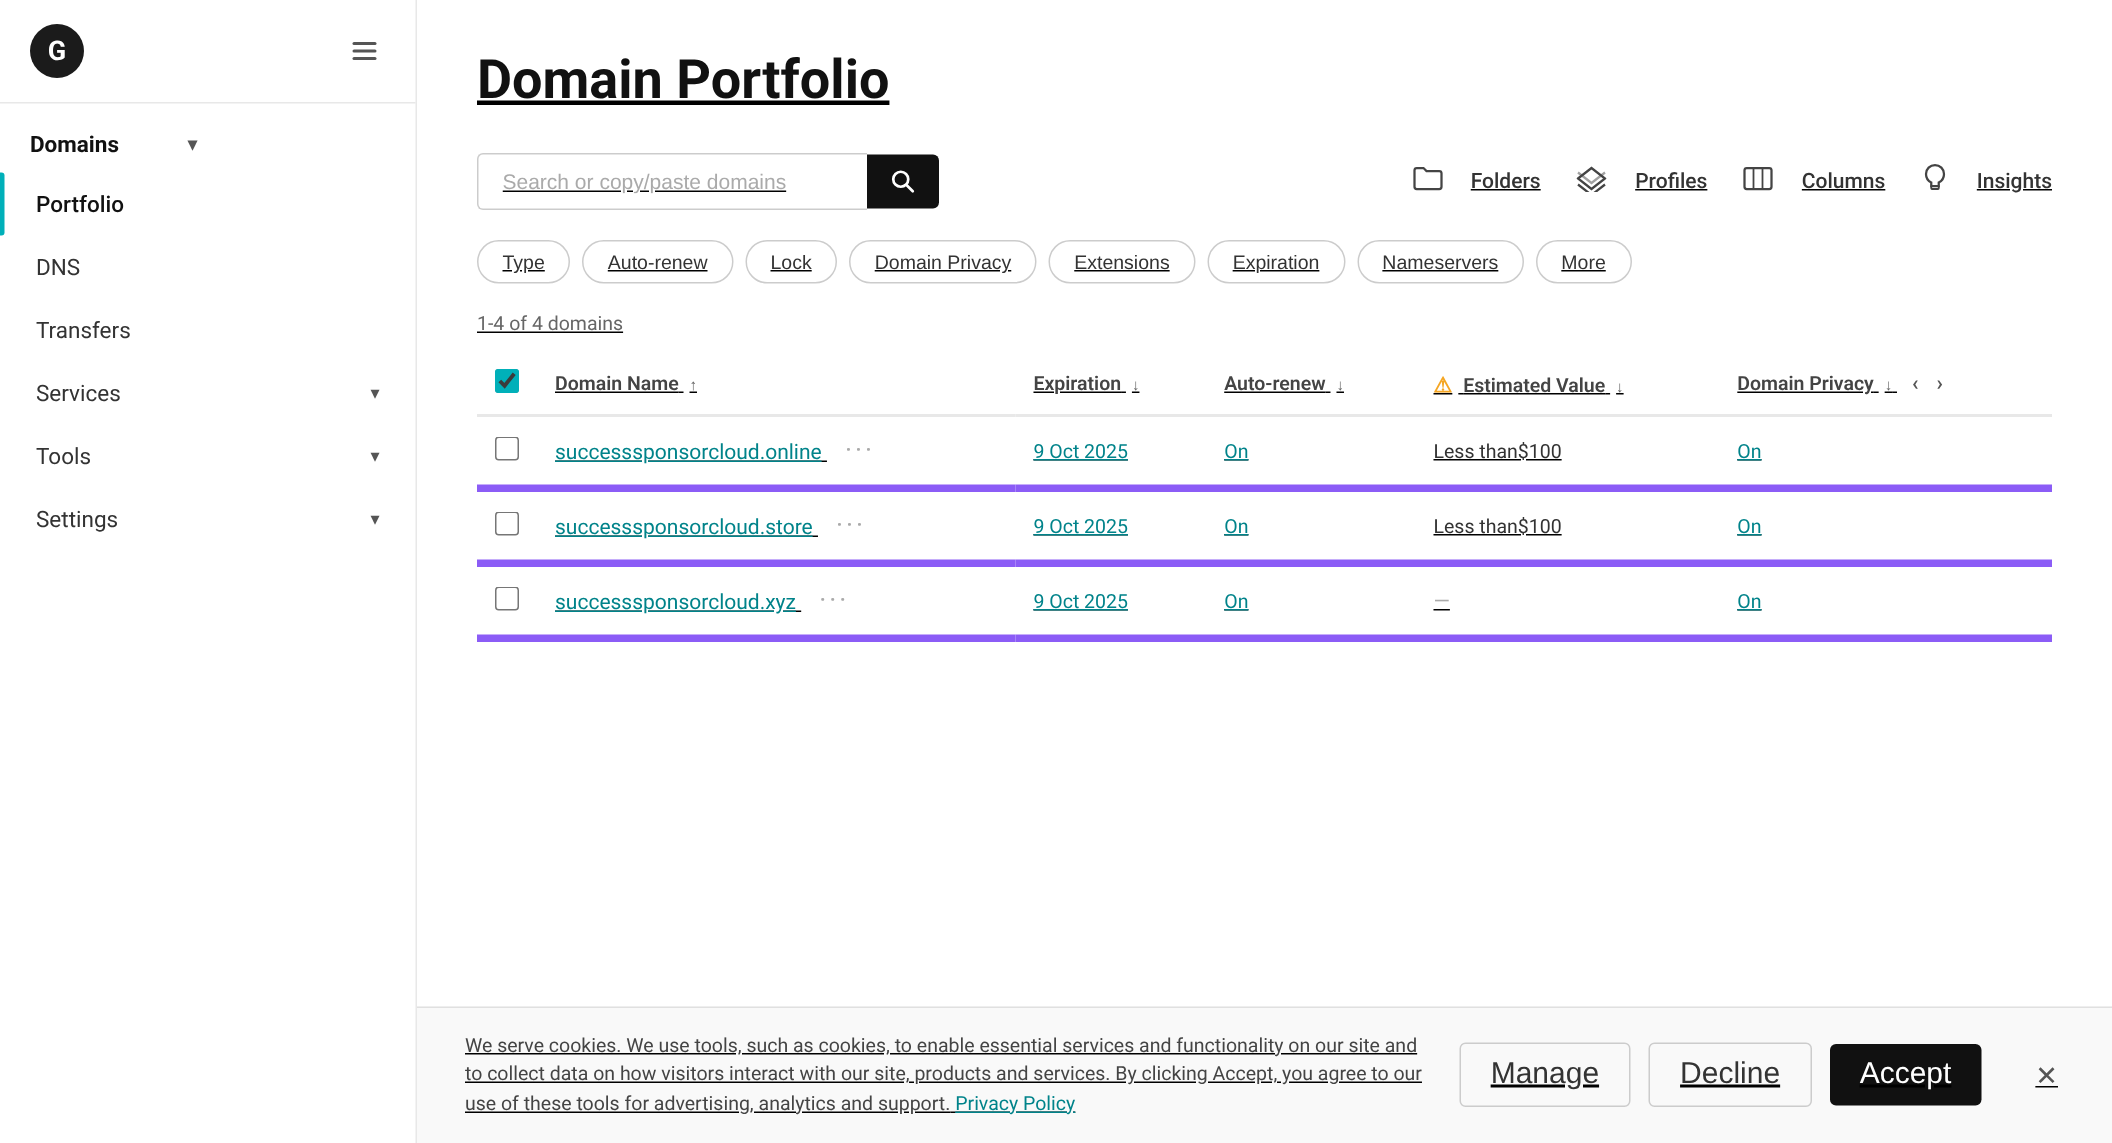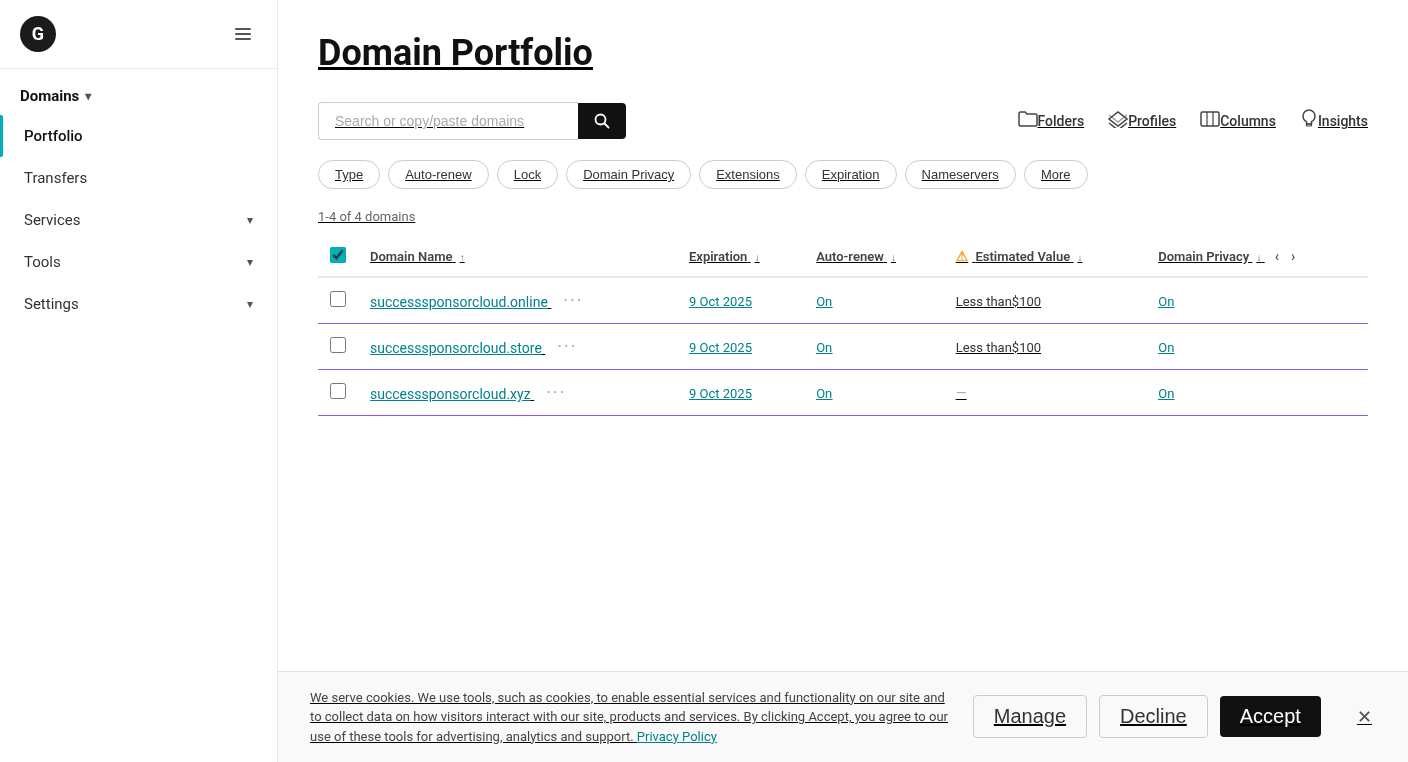--- a/index.html
+++ b/index.html
@@ -40,20 +40,21 @@
     .sidebar-nav { display: flex; flex-direction: column; flex: 1; padding: 8px 0; }
 
     .sidebar-domains-header {
       display: flex;
       align-items: center;
       padding: 10px 20px;
       cursor: pointer;
       font-weight: 700;
       font-size: 15px;
       color: #111;
+      gap: 40px;
     }
     .sidebar-domains-header .chevron { margin-left: 6px; font-size: 12px; color: #555; }
 
     .sidebar-item {
       display: flex;
       align-items: center;
       padding: 12px 24px;
       cursor: pointer;
       font-size: 15px;
       color: #333;
@@ -135,21 +136,21 @@
 
     .toolbar-actions {
       display: flex;
       align-items: center;
       gap: 24px;
       margin-left: auto;
     }
     .toolbar-action {
       display: flex;
       align-items: center;
-      gap: 0;
+      gap: 19px;
       font-size: 14px;
       color: #333;
       cursor: pointer;
       font-weight: 500;
     }
     .toolbar-action .icon { font-size: 18px; color: #555; }
 
     
     .filters {
       display: flex;
@@ -187,21 +188,21 @@
       padding: 10px 12px;
       text-align: left;
       font-weight: 600;
       color: #444;
       font-size: 13px;
       white-space: nowrap;
     }
     .domains-table th .sort-icon { font-size: 10px; color: #666; margin-left: 4px; }
     .domains-table td {
       padding: 12px 12px;
-      border-bottom: 1px solid #8b5cf6;
+      border-bottom: 5px solid #8b5cf6;
       color: #333;
       vertical-align: middle;
     }
 
     .domain-link {
       color: #00838a;
       text-decoration: underline;
       cursor: pointer;
       font-size: 14px;
     }
@@ -327,20 +328,23 @@
   </div>
 
   <nav class="sidebar-nav">
     <div class="sidebar-domains-header">
       <span>Domains</span>
       <span class="chevron">▾</span>
     </div>
 
     <div class="sidebar-item active">
       <span>Portfolio</span>
+    </div>
+    <div class="sidebar-item">
+      <span>DNS</span>
     </div>
     <div class="sidebar-item">
       <span>Transfers</span>
     </div>
     <div class="sidebar-item">
       <span>Services</span>
       <span class="chevron">▾</span>
     </div>
     <div class="sidebar-item">
       <span>Tools</span>

